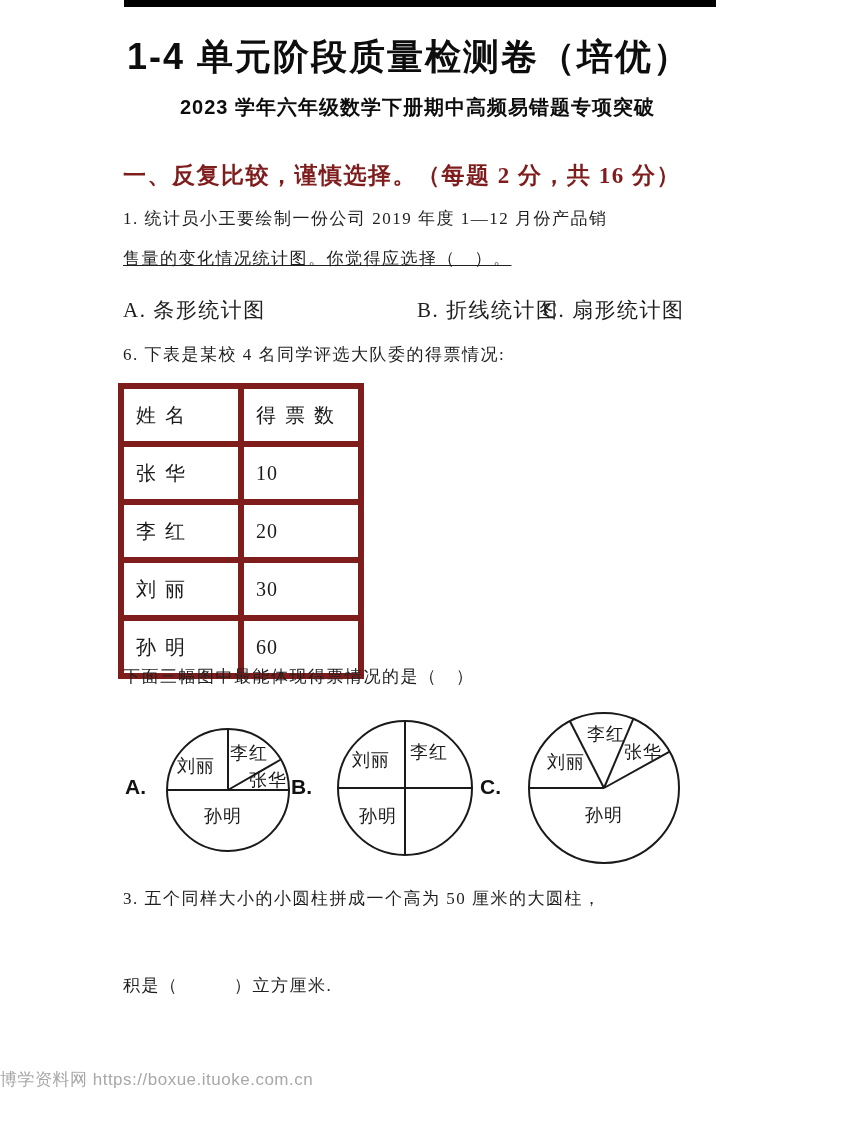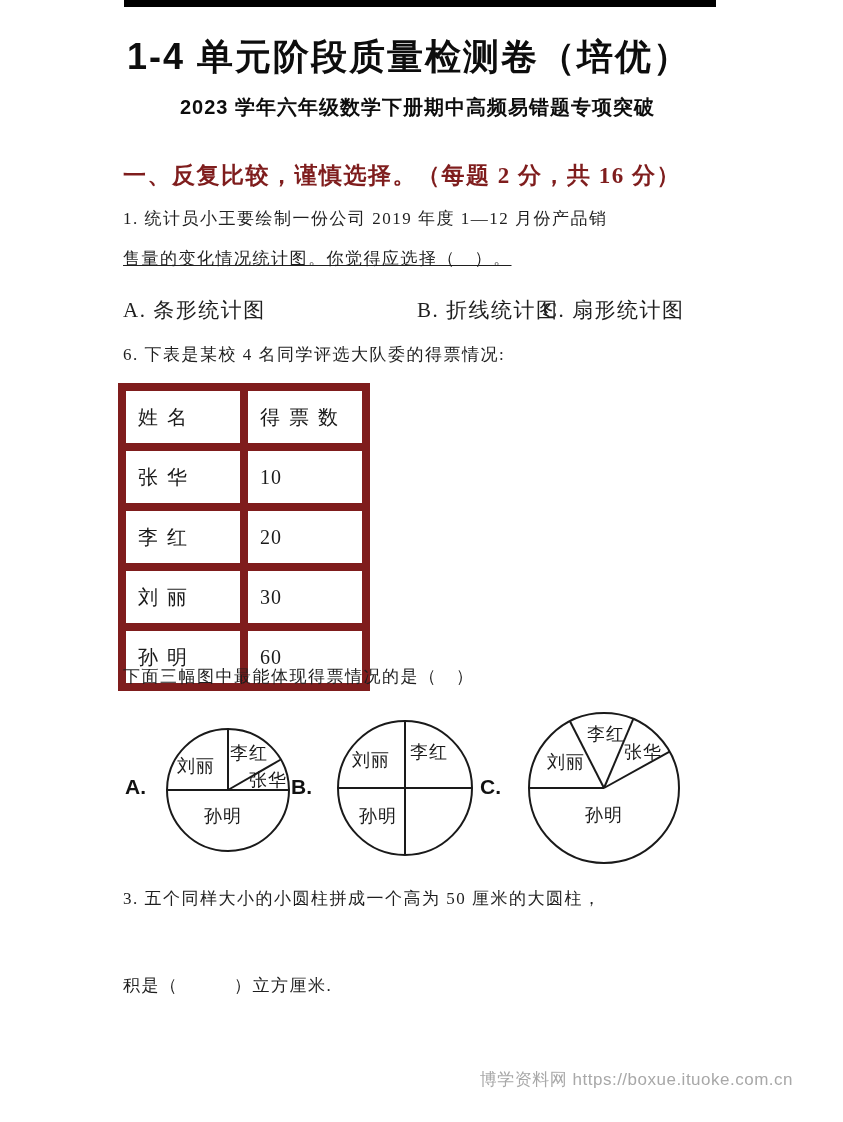--- a/index.html
+++ b/index.html
@@ -77,21 +77,21 @@
   .option-b { left: 417px; }
   .option-c { left: 543px; }
   .vote-table {
     position: absolute;
     left: 118px; top: 383px;
     border-collapse: collapse;
     font-size: 20px;
     color: #1a1a1a;
   }
   .vote-table td {
-    border: 8px solid #7f1d1d;
+    border: 6px solid #7f1d1d;
     width: 102px;
     height: 52px;
     padding: 0 0 0 12px;
     vertical-align: middle;
     letter-spacing: 9px;
     white-space: nowrap;
     margin-top: 17px;
   }
   .vote-table td.num { letter-spacing: 1px; }
   .figure-svg {
@@ -102,21 +102,21 @@
     position: absolute;
     font-family: "Liberation Sans", sans-serif;
     font-weight: 600;
     font-size: 21px;
     color: #111111;
   }
   .footer-watermark {
     position: absolute;
     left: 0; top: 1068px;
     width: 793px;
-    text-align: right;
+    text-align: left;
     font-family: "Liberation Sans", sans-serif;
     font-size: 17px;
     letter-spacing: 0.5px;
     color: #a8a8a8;
   }
 </style>
 </head>
 <body>
 
 <div class="page">

